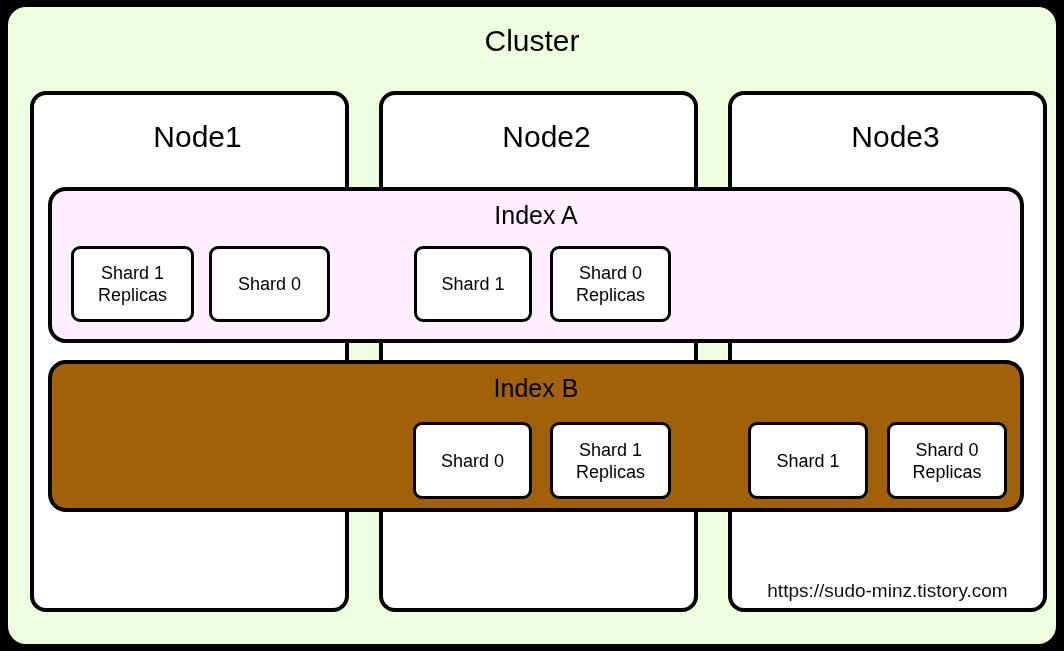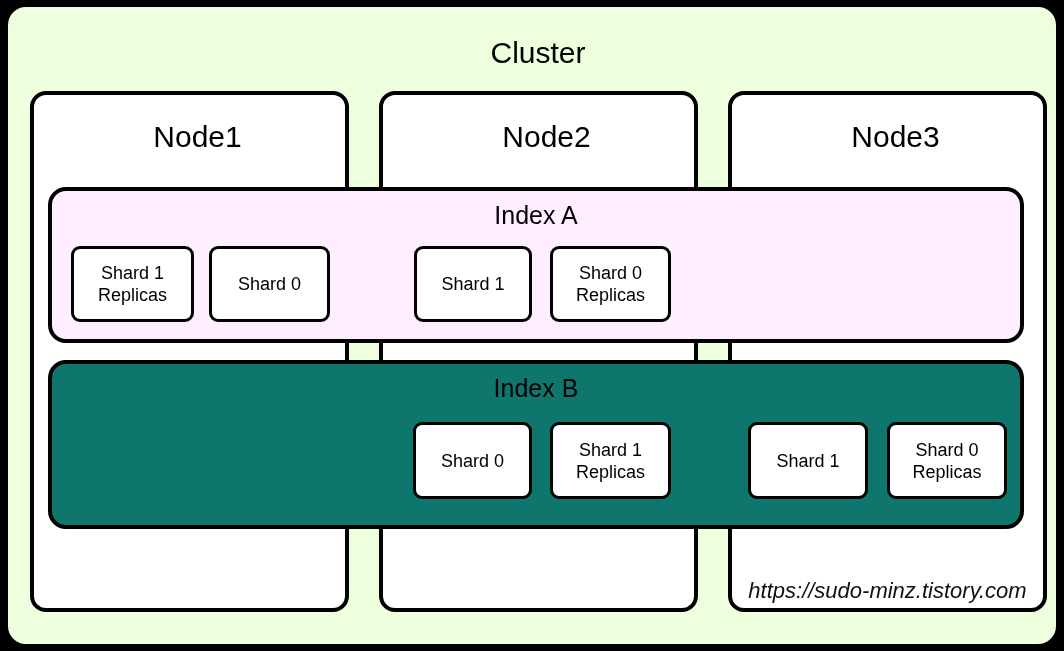--- a/index.html
+++ b/index.html
@@ -29,29 +29,28 @@
     width: 1056px;
     height: 645px;
     box-sizing: border-box;
     background: #eeffdd;
     border: 4px solid #000000;
     border-radius: 22px;
   }
 
   .cluster-title {
     position: absolute;
-    left: 6px;
+    left: 0;
     top: 16px;
     width: 100%;
     text-align: center;
     font-size: 30px;
     line-height: 36px;
     color: #000000;
     letter-spacing: 0px;
-    margin-top: 12px;
   }
 
   
   .node {
     position: absolute;
     top: 84px;
     width: 319px;
     height: 521px;
     box-sizing: border-box;
     background: #ffffff;
@@ -84,22 +83,22 @@
     left: 40px;
     top: 180px;
     width: 976px;
     height: 156px;
     background: #ffeeff;
   }
   .index-b {
     left: 40px;
     top: 353px;
     width: 976px;
-    height: 169px;
-    background: #0f766e;
+    height: 152px;
+    background: #a16207;
   }
   .index-title {
     position: absolute;
     left: 0;
     top: 9px;
     width: 100%;
     text-align: center;
     font-size: 25px;
     line-height: 30px;
     color: #000000;
@@ -137,23 +136,22 @@
   .sb3 { left: 696px; width: 120px; }
   .sb4 { left: 835px; width: 120px; }
 
   
   .watermark {
     position: absolute;
     left: 0;
     top: 572px;
     width: 100%;
     text-align: center;
-    font-size: 22px;
+    font-size: 19px;
     line-height: 24px;
-    font-style: italic;
     color: #111111;
   }
 </style>
 </head>
 <body>
 
 <div id="canvas">
 
   <div class="cluster">
 

